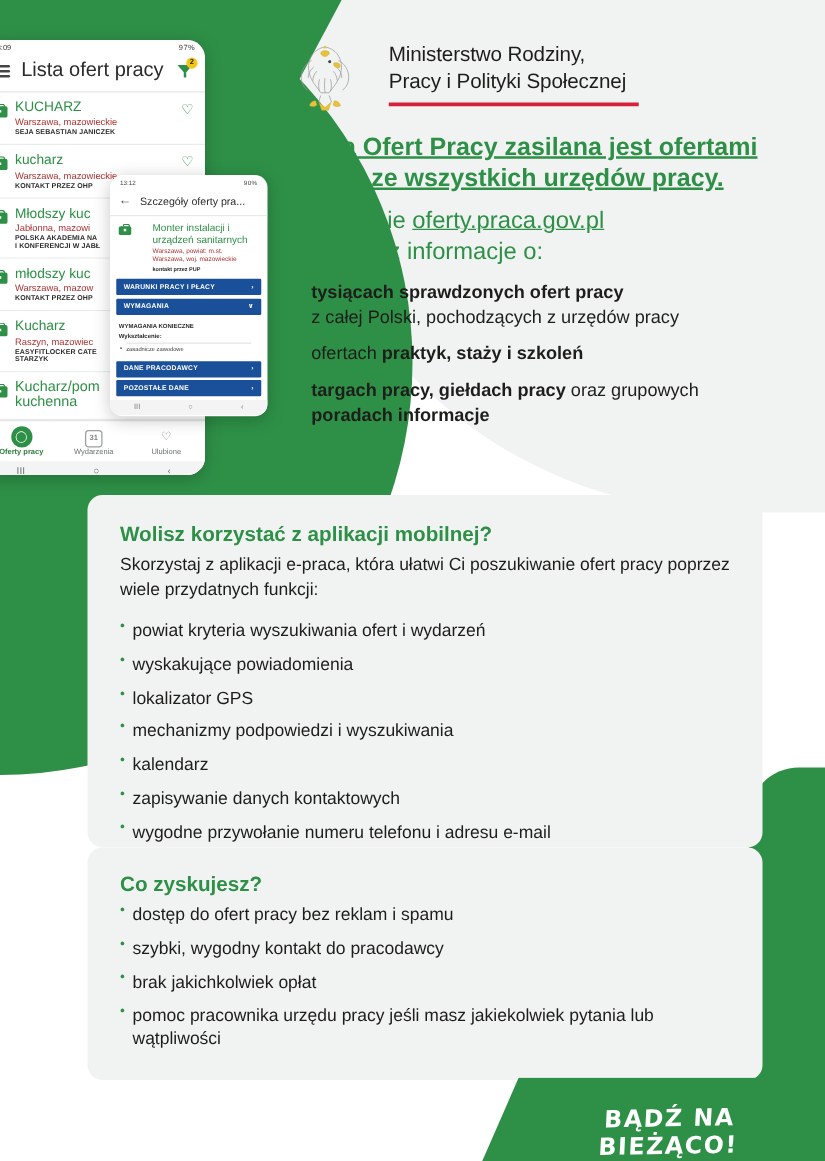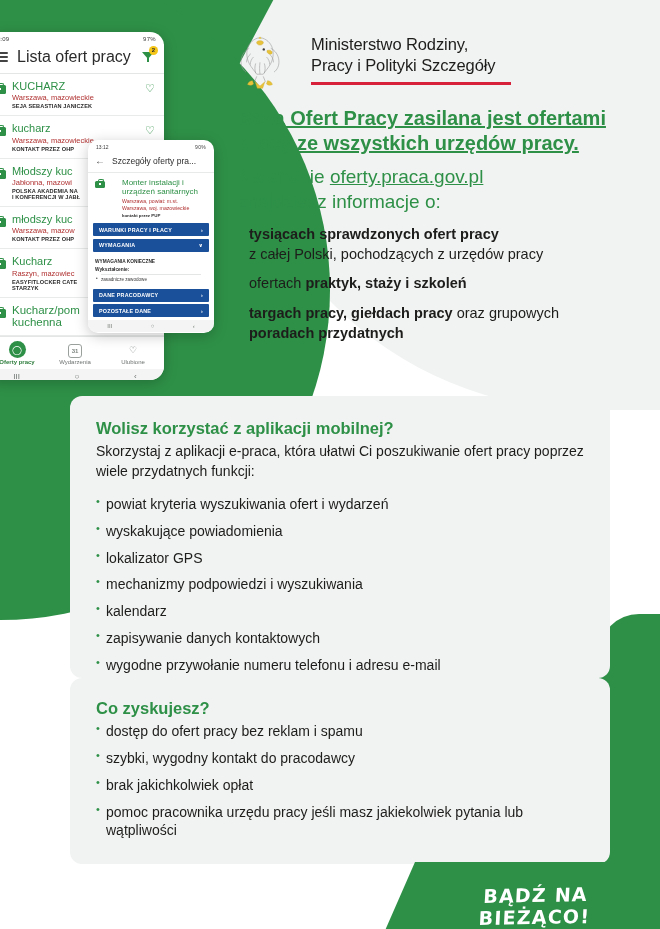--- a/index.html
+++ b/index.html
@@ -372,44 +372,44 @@
       <path d="M44 22 C46 19 54 19 56 22 C57 25 54 28 50 28 C46 28 43 25 44 22 Z" fill="#e8c33a" stroke="#c9a62c" stroke-width=".8"></path>
       <path d="M47 16 L50 12 L53 16 Z" fill="#e8c33a"></path>
       <path d="M36 94 C32 94 28 97 27 101 C30 103 35 103 38 100 Z" fill="#e8c33a" stroke="#c9a62c" stroke-width=".7"></path>
       <path d="M64 94 C68 94 72 97 73 101 C70 103 65 103 62 100 Z" fill="#e8c33a" stroke="#c9a62c" stroke-width=".7"></path>
       <path d="M41 96 L50 104 L59 96 L55 108 L45 108 Z" fill="#e8c33a" stroke="#c9a62c" stroke-width=".7"></path>
       <circle cx="57" cy="36" r="2.2" fill="#3a3a3a"></circle>
       <path d="M63 38 C70 36 74 40 72 44 C69 46 64 44 63 41 Z" fill="#e8c33a" stroke="#c9a62c" stroke-width=".7"></path>
     </svg>
     <div class="ministry-text">
       <div class="ln">Ministerstwo Rodziny,</div>
-      <div class="ln">Pracy i Polityki Szczegóły</div>
+      <div class="ln">Pracy i Polityki Społecznej</div>
       <div class="ministry-rule"></div>
     </div>
   </div>
 
   <div class="lead">
     <div class="l1">Baza Ofert Pracy zasilana jest ofertami pracy ze wszystkich urzędów pracy.</div>
     <div class="l2">
       <span>Na stronie </span><a href="#">oferty.praca.gov.pl</a><br>
-      <span>znajdziesz informacje o:</span>
+      <span>kalendarz informacje o:</span>
     </div>
   </div>
 
   <div class="bullets">
     <div class="b">
       <b>tysiącach sprawdzonych ofert pracy</b><br>
       <span>z całej Polski, pochodzących z urzędów pracy</span>
     </div>
     <div class="b">
       <span>ofertach </span><b>praktyk, staży i szkoleń</b>
     </div>
     <div class="b">
       <b>targach pracy, giełdach pracy</b><span> oraz grupowych</span><br>
-      <b>poradach przydatnych</b>
+      <b>poradach informacje</b>
     </div>
   </div>
 
   <div class="card card-mobile">
     <div class="card-inner">
       <div class="card-h">Wolisz korzystać z aplikacji mobilnej?</div>
       <div class="card-sub">Skorzystaj z aplikacji e-praca, która ułatwi Ci poszukiwanie ofert pracy poprzez wiele przydatnych funkcji:</div>
       <div class="card-list">
         <div class="li">powiat kryteria wyszukiwania ofert i wydarzeń</div>
         <div class="li">wyskakujące powiadomienia</div>

